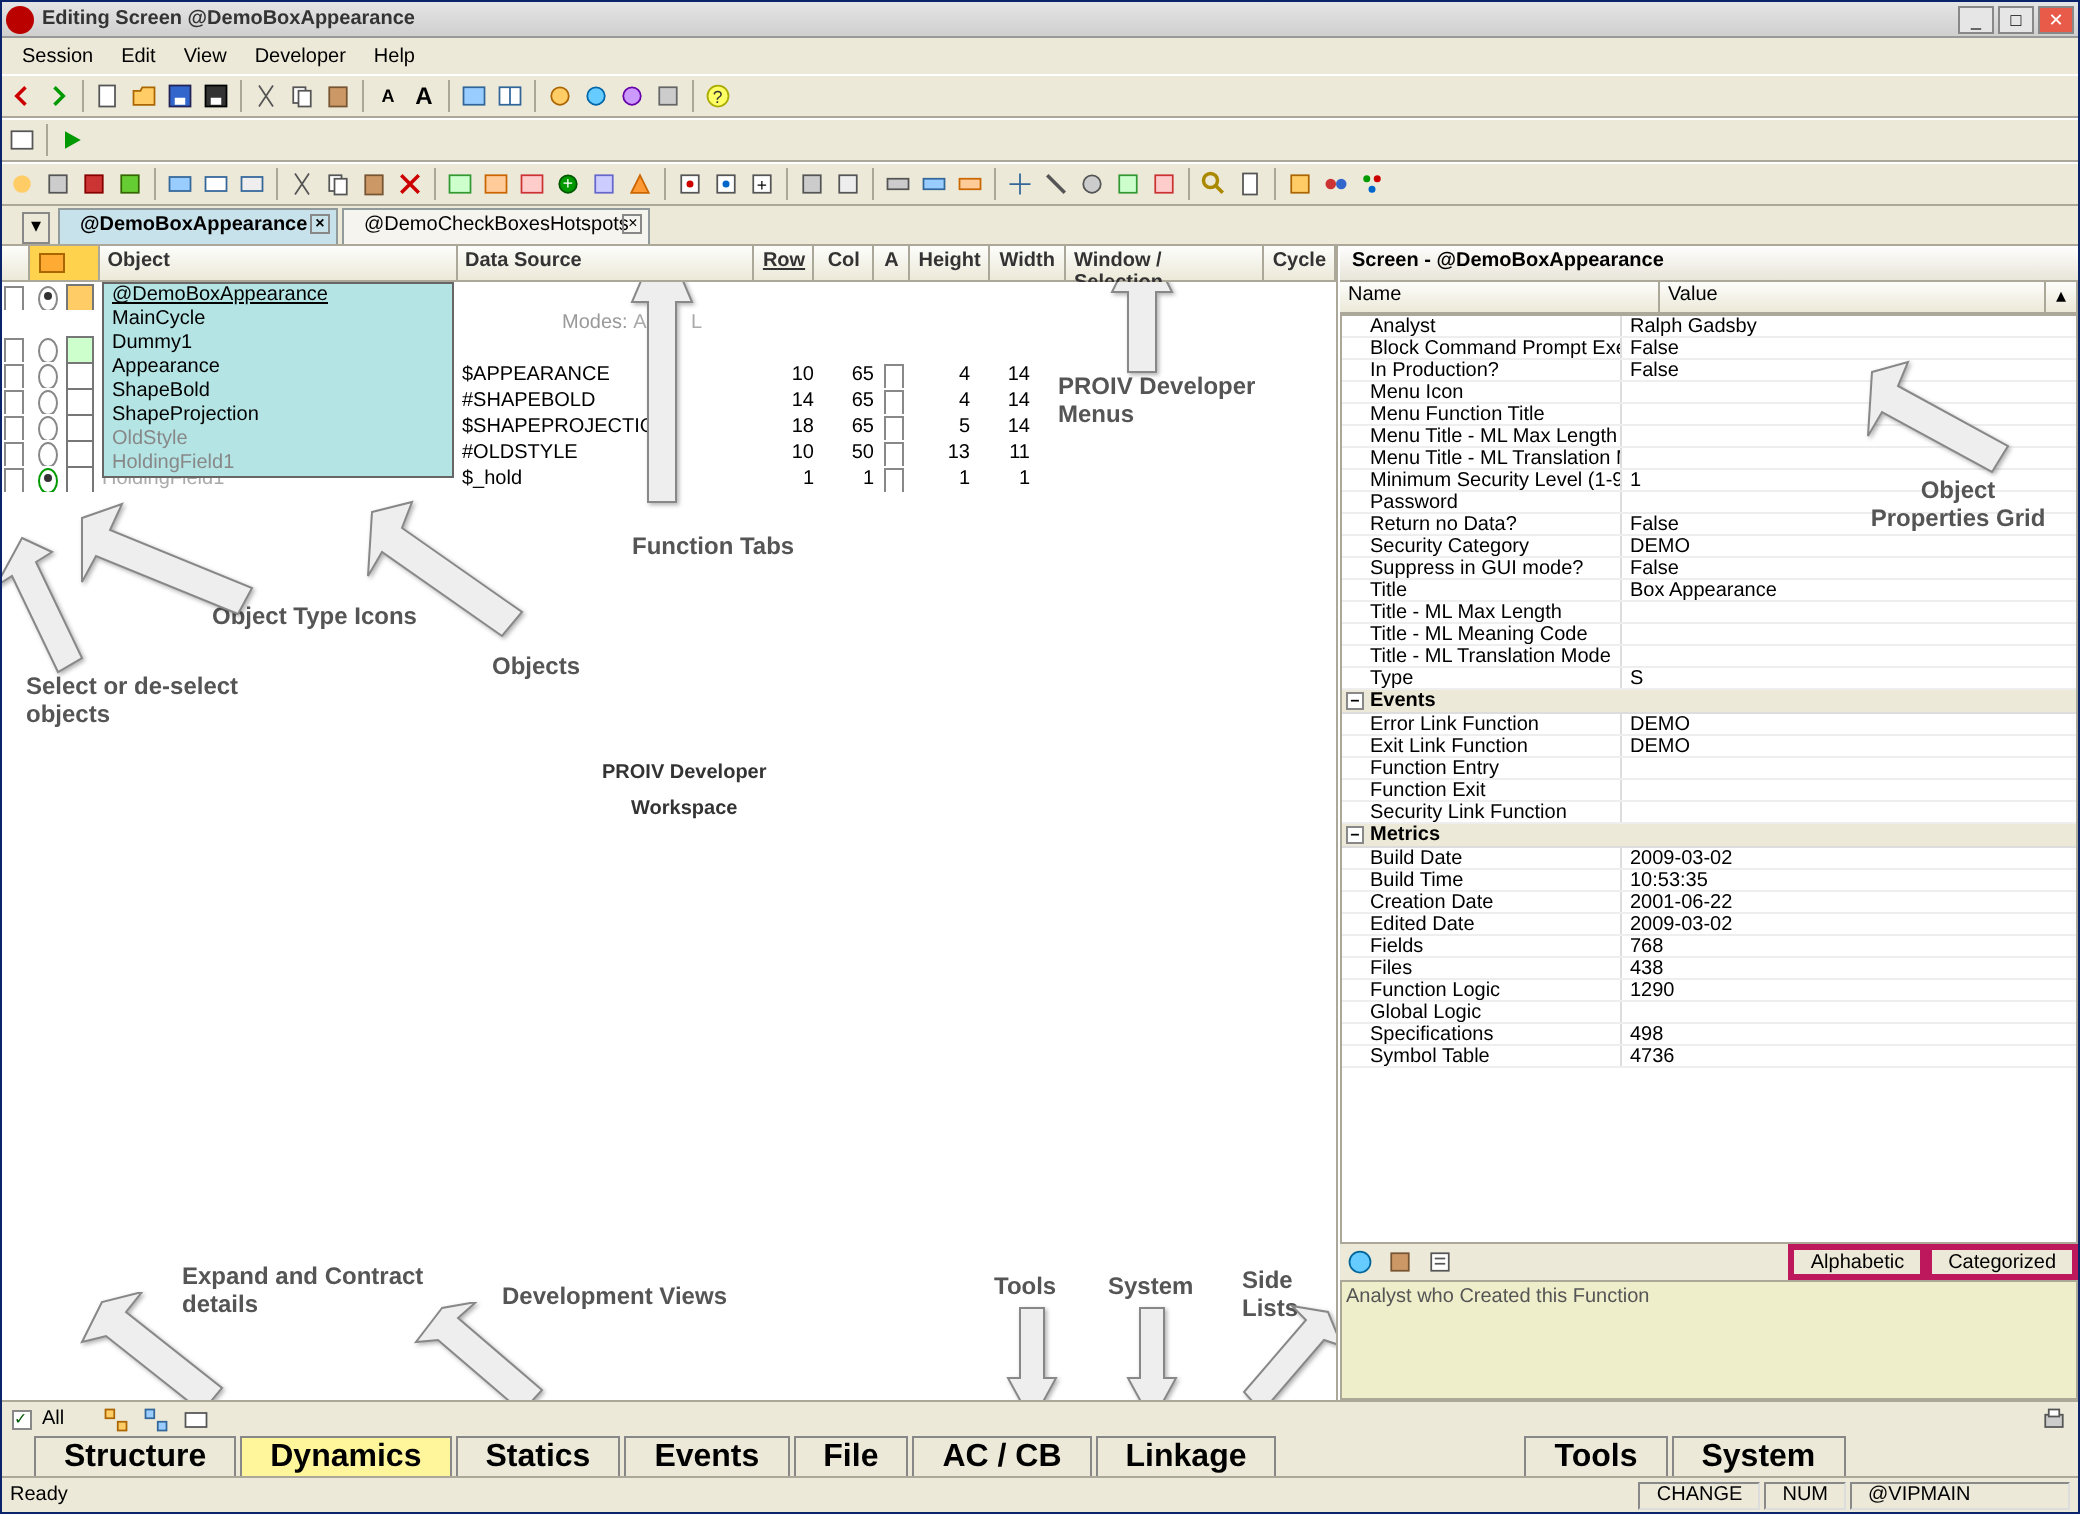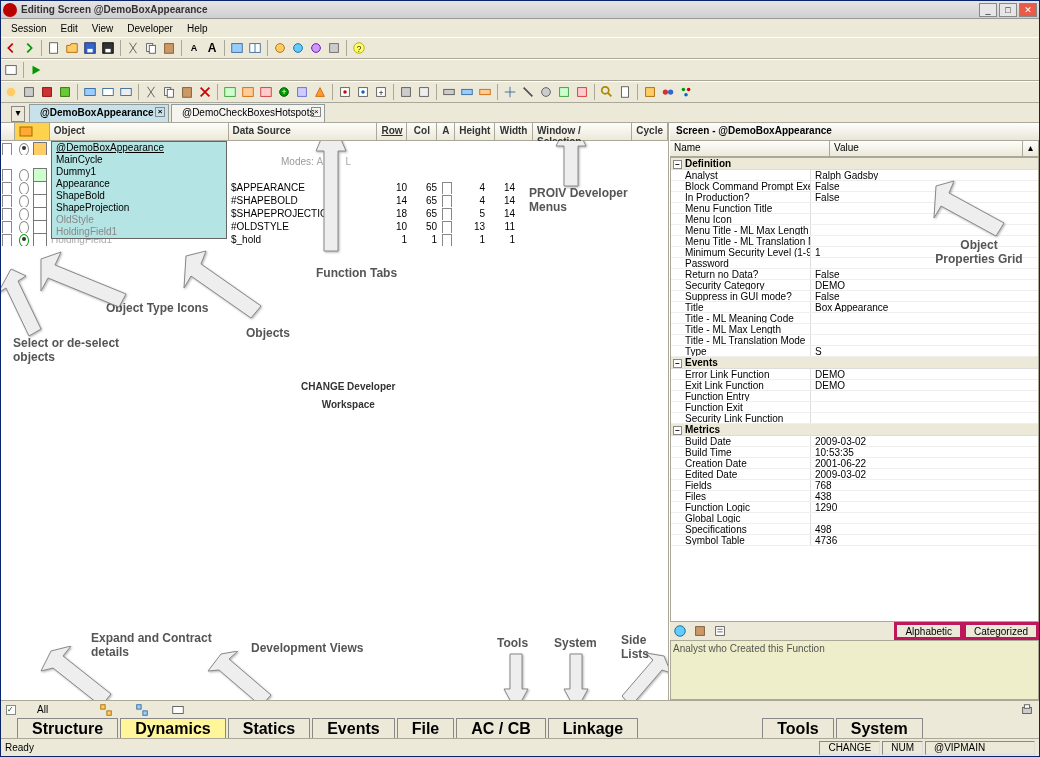--- a/index.html
+++ b/index.html
@@ -46,21 +46,21 @@
 .propgrid { flex: 1; overflow: auto; background: #fff; border: 1px solid #aca899; margin: 0; font-size: 10px; }
 .propgrid .section { background: #ece9d8; font-weight: bold; padding: 0 2px; border-bottom: 1px solid #ddd; height: 12px; line-height: 12px; }
 .propgrid .section .tw { display: inline-block; width: 9px; height: 9px; border: 1px solid #888; text-align: center; line-height: 7px; margin-right: 3px; font-size: 8px; background: #fff; }
 .proprow { display: flex; height: 11px; border-bottom: 1px solid #eee; }
 .proprow .pn { width: 140px; padding-left: 14px; border-right: 1px solid #ddd; overflow: hidden; white-space: nowrap; }
 .proprow .pv { flex: 1; padding-left: 4px; overflow: hidden; white-space: nowrap; }
 .propdesc { height: 60px; background: #eeeecb; border: 1px solid #aca899; padding: 2px; color: #555; }
 .propbtns { display: flex; justify-content: flex-end; gap: 0; height: 18px; }
 .propbtn { border: 3px solid #be185d; padding: 1px 8px; background: #ece9d8; font-size: 10px; }
 .bottombar { height: 38px; background: #ece9d8; border-top: 1px solid #aca899; display: flex; flex-direction: column; }
-.bbrow1 { height: 18px; display: flex; align-items: center; gap: 20px; padding: 0 4px; }
+.bbrow1 { height: 18px; display: flex; align-items: center; gap: 4px; padding: 0 4px; }
 .bbrow2 { height: 20px; display: flex; align-items: flex-start; gap: 2px; padding: 0 16px; }
 .viewtab { padding: 1px 14px; border: 1px solid #888; background: #ece9d8; font-size: 16px; font-weight: bold; cursor: default; }
 .viewtab.active { background: #fff59b; }
 .statusbar { height: 18px; background: #ece9d8; border-top: 1px solid #aca899; display: flex; align-items: center; padding: 0 4px; gap: 2px; }
 .statusbar .cell { border: 1px inset #ddd; padding: 0 8px; height: 14px; line-height: 12px; }
 .spacer { flex: 1; }
 .chk { width: 10px; height: 10px; border: 1px solid #888; background: #fff; margin: 1px; }
 .chk.on::after { content: "✓"; font-size: 8px; line-height: 8px; color: #050; display: block; }
 .radio { width: 10px; height: 10px; border: 1px solid #888; border-radius: 50%; background: #fff; margin: 1px auto; }
 .radio.on::after { content: ""; display: block; width: 4px; height: 4px; background: #333; border-radius: 50%; margin: 2px; }
@@ -559,21 +559,21 @@
           <div class="item">MainCycle</div>
           <div class="item">Dummy1</div>
           <div class="item">Appearance</div>
           <div class="item">ShapeBold</div>
           <div class="item">ShapeProjection</div>
           <div class="item" style="color:#888">OldStyle</div>
           <div class="item" style="color:#888">HoldingField1</div>
         </div>
 
         <div class="bigtitle" style="left:300px; top:235px;">
-          <span>CHANGE Developer</span><br><span>Workspace</span>
+          <span>PROIV Developer</span><br><span>Workspace</span>
         </div>
         <div class="callout" style="left:315px; top:125px;">Function Tabs</div>
         <div class="callout" style="left:528px; top:45px;">PROIV Developer Menus</div>
         <div class="callout" style="left:105px; top:160px;">Object Type Icons</div>
         <div class="callout" style="left:245px; top:185px;">Objects</div>
         <div class="callout" style="left:12px; top:195px; width:120px;">Select or de-select objects</div>
         <div class="callout" style="left:90px; top:490px; width:140px;">Expand and Contract details</div>
         <div class="callout" style="left:250px; top:500px;">Development Views</div>
         <div class="callout" style="left:496px; top:495px;">Tools</div>
         <div class="callout" style="left:553px; top:495px;">System</div>
@@ -613,39 +613,38 @@
     </div>
 
     <div class="rightpane" style="position:relative;">
       <div class="panetitle">Screen - @DemoBoxAppearance</div>
       <div class="phead">
         <div style="width:160px;">Name</div>
         <div style="flex:1;">Value</div>
         <div style="width:16px;text-align:center;">▴</div>
       </div>
       <div class="propgrid" id="propgrid">
-          <div class="section"><span class="tw">−</span>Definition</div>
           <div class="proprow">
             <div class="pn">Analyst</div>
             <div class="pv">Ralph Gadsby</div>
           </div>
           <div class="proprow">
             <div class="pn">Block Command Prompt Execution</div>
             <div class="pv">False</div>
           </div>
           <div class="proprow">
             <div class="pn">In Production?</div>
             <div class="pv">False</div>
           </div>
           <div class="proprow">
+            <div class="pn">Menu Icon</div>
+            <div class="pv"></div>
+          </div>
+          <div class="proprow">
             <div class="pn">Menu Function Title</div>
-            <div class="pv"></div>
-          </div>
-          <div class="proprow">
-            <div class="pn">Menu Icon</div>
             <div class="pv"></div>
           </div>
           <div class="proprow">
             <div class="pn">Menu Title - ML Max Length</div>
             <div class="pv"></div>
           </div>
           <div class="proprow">
             <div class="pn">Menu Title - ML Translation Mode</div>
             <div class="pv"></div>
           </div>
@@ -667,25 +666,25 @@
           </div>
           <div class="proprow">
             <div class="pn">Suppress in GUI mode?</div>
             <div class="pv">False</div>
           </div>
           <div class="proprow">
             <div class="pn">Title</div>
             <div class="pv">Box Appearance</div>
           </div>
           <div class="proprow">
+            <div class="pn">Title - ML Max Length</div>
+            <div class="pv"></div>
+          </div>
+          <div class="proprow">
             <div class="pn">Title - ML Meaning Code</div>
-            <div class="pv"></div>
-          </div>
-          <div class="proprow">
-            <div class="pn">Title - ML Max Length</div>
             <div class="pv"></div>
           </div>
           <div class="proprow">
             <div class="pn">Title - ML Translation Mode</div>
             <div class="pv"></div>
           </div>
           <div class="proprow">
             <div class="pn">Type</div>
             <div class="pv">S</div>
           </div>

